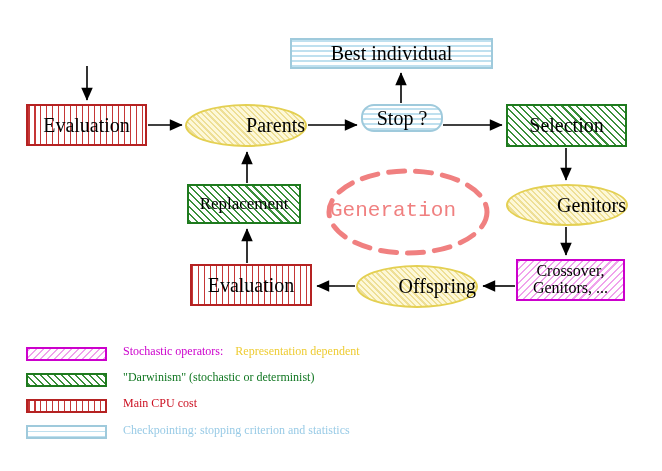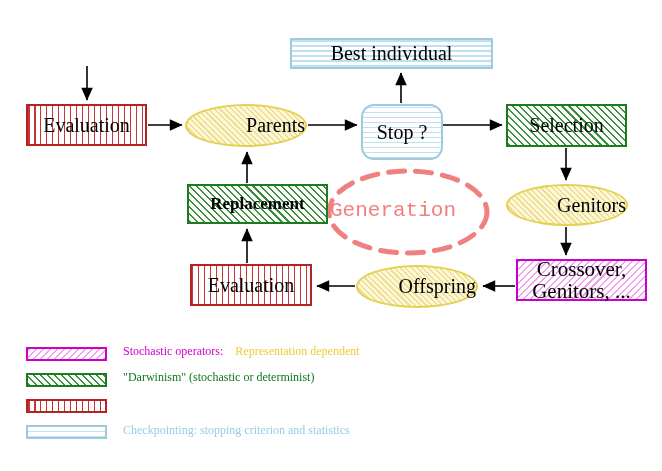--- a/index.html
+++ b/index.html
@@ -40,28 +40,28 @@
     border:2px solid #e4d052;
     background:repeating-linear-gradient(45deg,#eedf96 0 1.5px,rgba(255,255,255,0) 1.5px 4px) #fdf8d8;
   }
   .ellipse{border-radius:50%;justify-content:flex-end;}
   .rounded{border-radius:13px;}
 
   
   #n-init{left:26px;top:24px;width:121px;height:42px;}
   #n-eval-top{left:26px;top:104px;width:121px;height:42px;}
   #n-parents{left:185px;top:104px;width:122px;height:43px;}
-  #n-stop{left:361px;top:104px;width:82px;height:56px;}
+  #n-stop{left:361px;top:104px;width:82px;height:28px;}
   #n-best{left:290px;top:38px;width:203px;height:31px;}
   #n-selection{left:506px;top:104px;width:121px;height:43px;}
   #n-genitors{left:506px;top:184px;width:122px;height:42px;}
-  #n-crossover{left:516px;top:259px;width:131px;height:42px;font-size:21px;flex-direction:column;}
+  #n-crossover{left:516px;top:259px;width:109px;height:42px;font-size:16px;flex-direction:column;}
   #n-offspring{left:356px;top:265px;width:122px;height:43px;}
   #n-eval-bot{left:190px;top:264px;width:122px;height:42px;}
-  #n-replacement{left:187px;top:184px;width:141px;height:40px;font-size:17px;font-weight:bold;}
+  #n-replacement{left:187px;top:184px;width:114px;height:40px;font-size:17px;}
 
   #generation-label{
     position:absolute;left:330px;top:199px;width:156px;
     text-align:left;font-size:21px;color:#f08080;font-family:Liberation Mono, monospace;
   }
 
   #arrow-layer{position:absolute;left:0;top:0;pointer-events:none;}
 
   
   .legend-swatch{
@@ -157,15 +157,16 @@
 
   <div class="legend-swatch hatch-magenta" id="sw-1"></div>
   <div class="legend-swatch hatch-green" id="sw-2"></div>
   <div class="legend-swatch stripe-red" id="sw-3"></div>
   <div class="legend-swatch stripe-cyan" id="sw-4"></div>
 
   <div class="legend-text" id="lt-1">
     <span class="c-magenta">Stochastic operators:</span><span class="c-gold">Representation dependent</span>
   </div>
   <div class="legend-text c-green" id="lt-2">"Darwinism" (stochastic or determinist)</div>
+  <div class="legend-text c-red" id="lt-3">Main CPU cost</div>
   <div class="legend-text c-cyan" id="lt-4">Checkpointing: stopping criterion and statistics</div>
 
 </div>
 
 </body></html>

